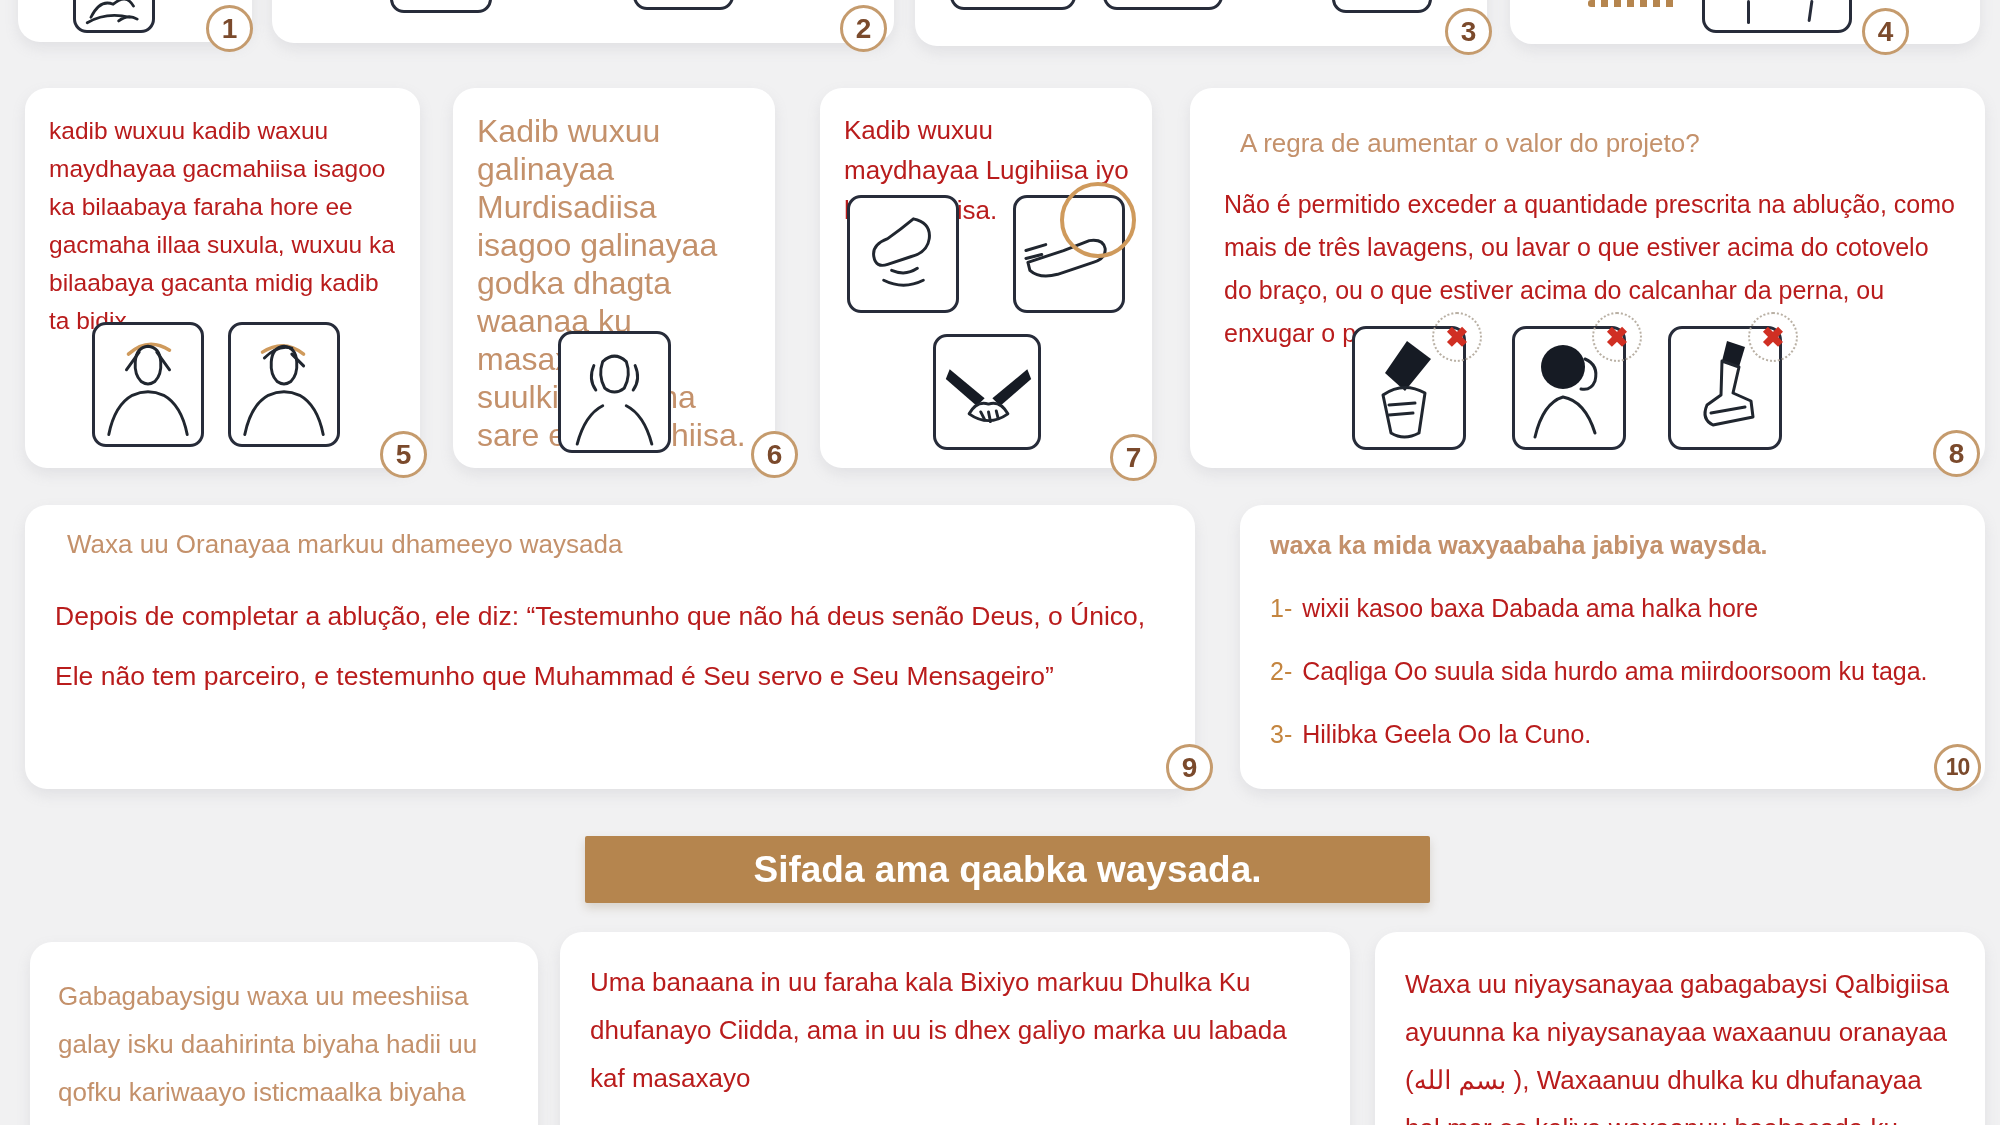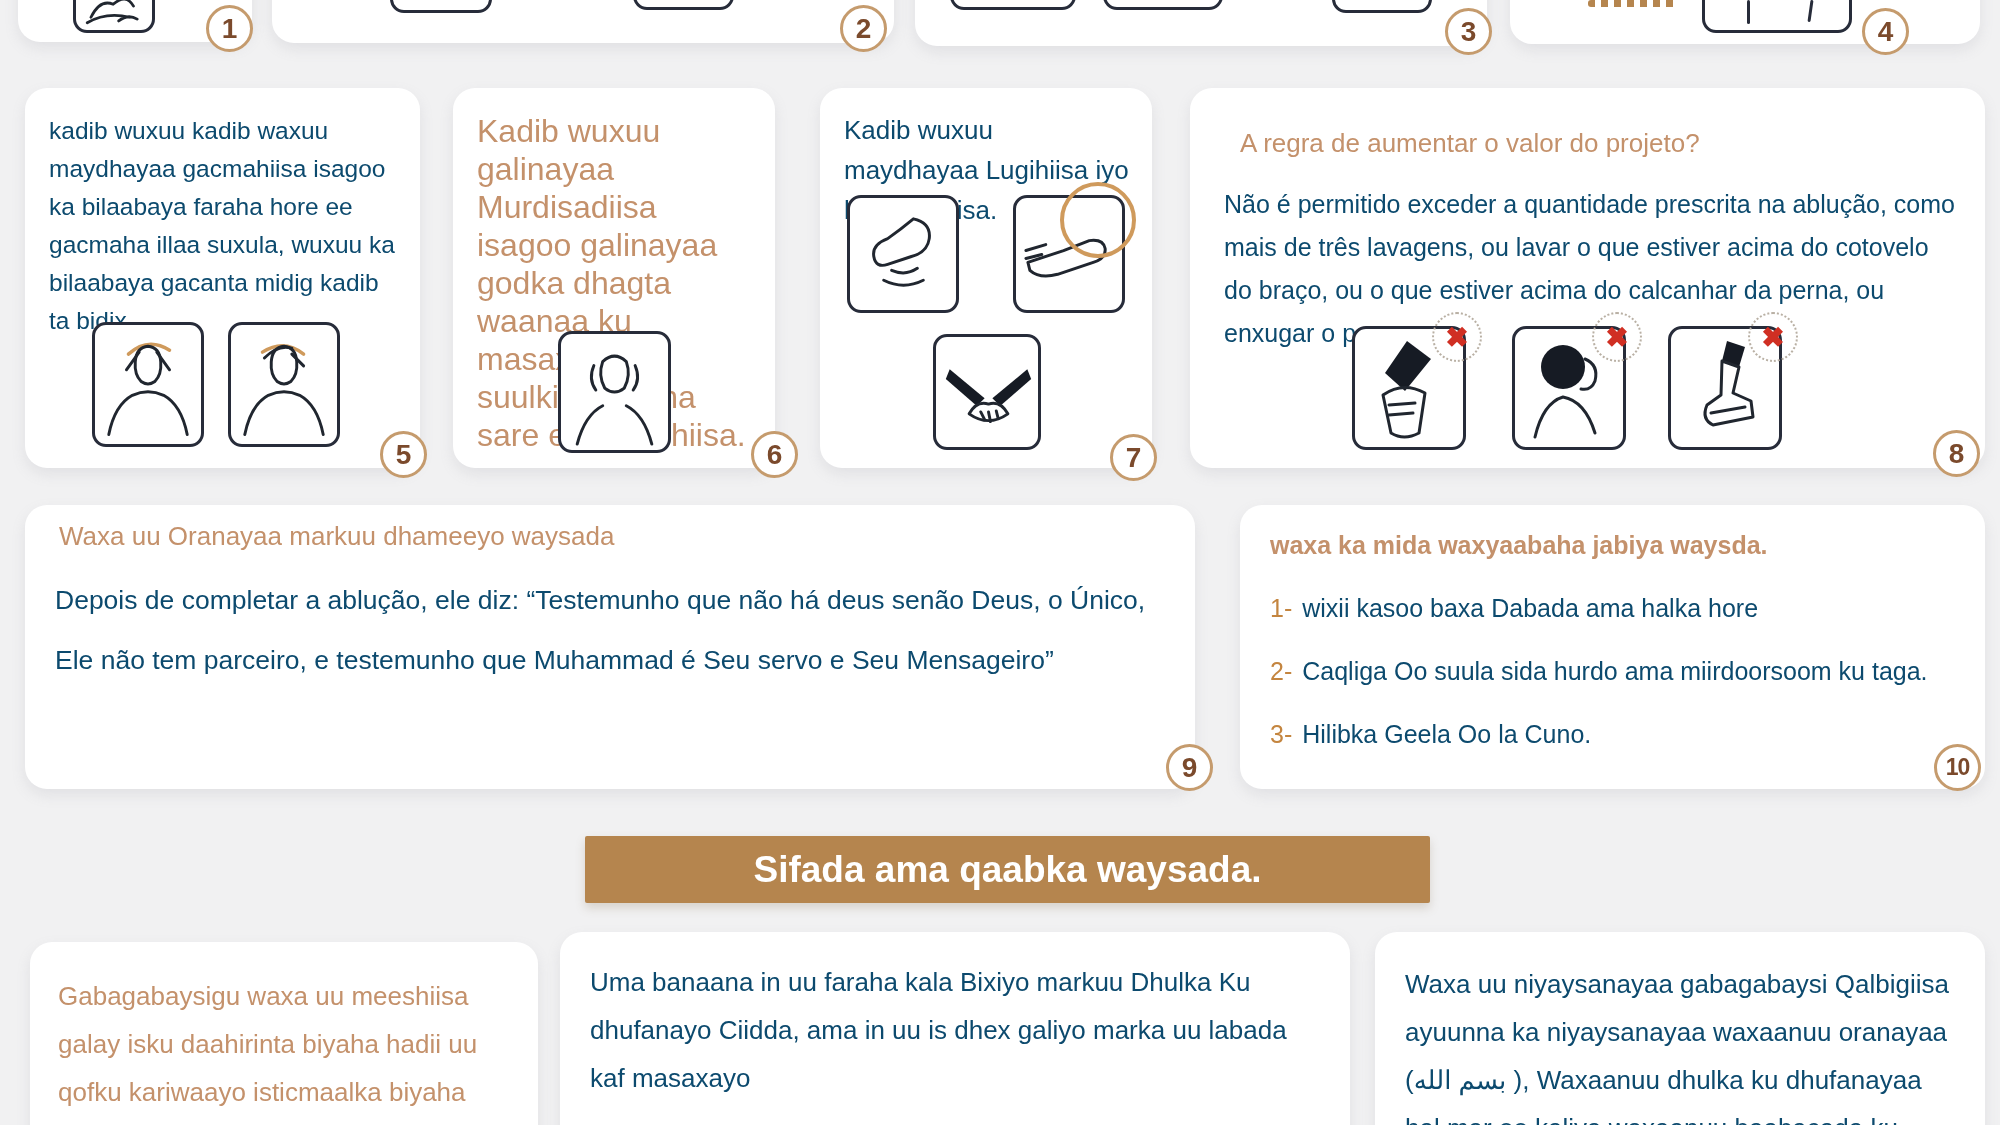--- a/index.html
+++ b/index.html
@@ -12,34 +12,34 @@
 
   .badge{position:absolute;width:47px;height:47px;border-radius:50%;
          border:3px solid #c59b6d;background:#fff;color:#7b4a2c;
          font-weight:bold;font-size:28px;display:flex;align-items:center;
          justify-content:center;z-index:30;box-sizing:border-box;}
   .badge.small{font-size:23px;letter-spacing:-1px;}
 
   .ibox{position:absolute;background:#fff;border:3px solid #272c3a;
         border-radius:14px;box-sizing:border-box;}
 
-  .taupe{color:#0c4a6e;}
+  .taupe{color:#b91c1c;}
   .tan{color:#c4916b;}
 
   .cardtext{margin:0;padding:0;}
 
   
   .c5 p{font-size:24.5px;line-height:38px;padding:24px 22px 0 24px;}
   .c6 p{font-size:32px;line-height:38px;padding:24px 20px 0 24px;}
   .c7 p{font-size:26px;line-height:40px;padding:22px 20px 0 24px;}
   .c8 h3{font-size:26px;font-weight:normal;margin:16px;padding:24px 28px 0 34px;}
   .c8 p{font-size:25px;line-height:43px;padding:8px 28px 0 34px;}
 
   
-  .c9 h3{font-size:26px;font-weight:normal;margin:4px;padding:12px 30px 0 30px;}
+  .c9 h3{font-size:26px;font-weight:normal;margin:12px;padding:12px 30px 0 30px;}
   .c9 p{font-size:26.5px;line-height:60px;padding:14px 30px 0 30px;}
   .c10 h3{font-size:25px;font-weight:bold;margin:0;padding:26px 30px 0 30px;}
   .c10 .item{font-size:25px;margin:34px 30px 0 30px;display:flex;}
   .c10 .inum{color:#c4853f;margin-right:10px;white-space:nowrap;}
 
   
   .banner{position:absolute;left:585px;top:836px;width:845px;height:67px;
           background:#b5854e;border-radius:2px;display:flex;align-items:center;
           justify-content:center;color:#ffffff;font-weight:bold;font-size:37px;
           box-shadow:0 5px 10px rgba(140,120,90,.25);}

